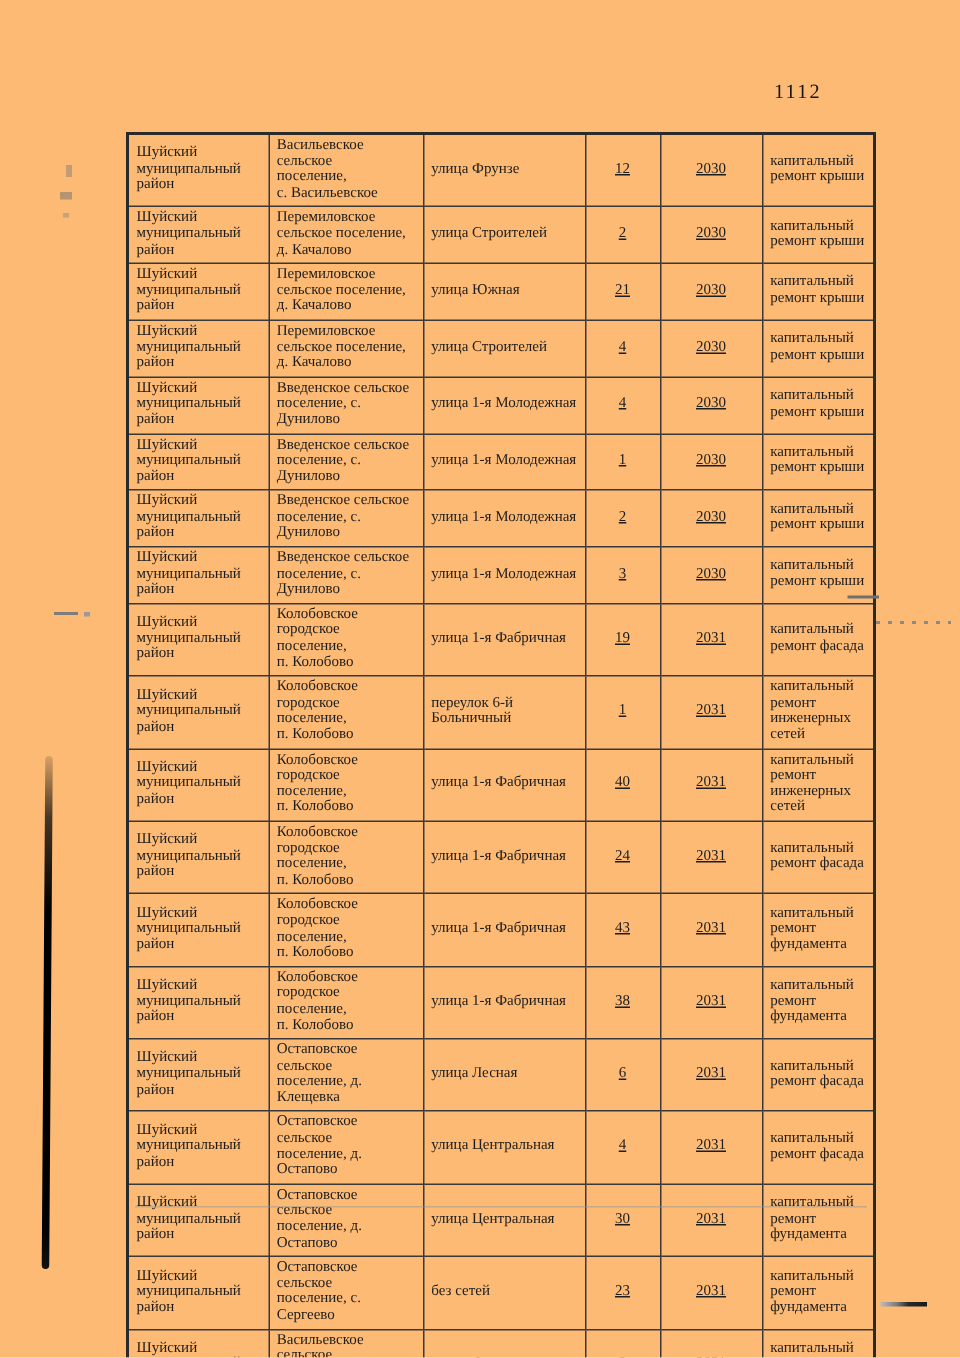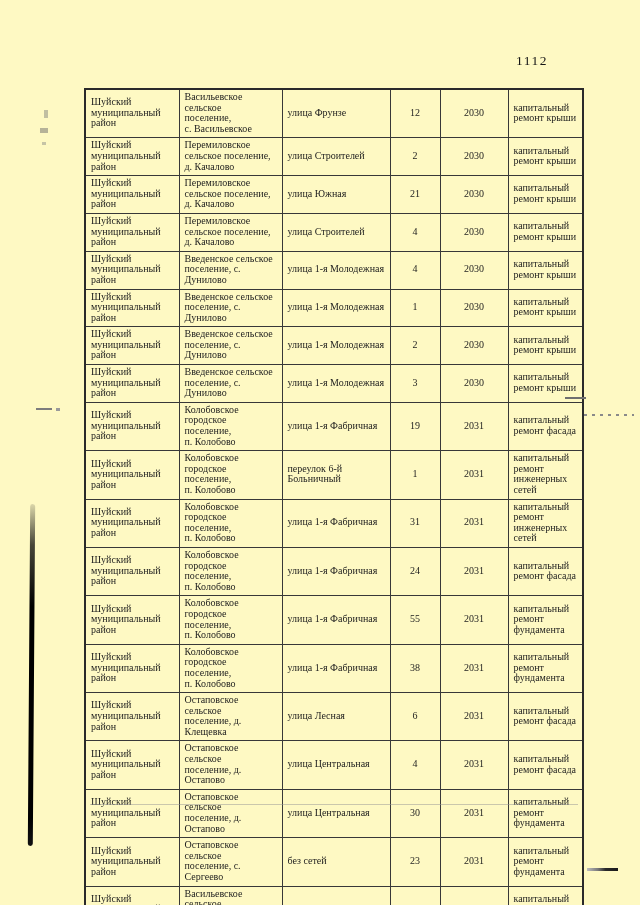--- a/index.html
+++ b/index.html
@@ -1,17 +1,17 @@
 <!DOCTYPE html>
 <html><head>
 <meta charset="utf-8">
 <style>
   html,body{margin:0;padding:0;background:#e8e8e8;}
   #page{
-    position:relative;width:640px;height:905px;background:#fef9c3;
+    position:relative;width:640px;height:905px;background:#fdba74;
     font-family:"Liberation Serif","DejaVu Serif",serif;color:#1b1b1b;
     overflow:hidden;margin:0 auto;
   }
   #page-number{
     position:absolute;left:516px;top:53px;font-size:13.5px;letter-spacing:1.5px;
     color:#161616;
   }
   #repair-table{
     position:absolute;left:84px;top:88px;width:498px;
     border-collapse:collapse;table-layout:fixed;
@@ -20,21 +20,21 @@
   #repair-table td{
     border:1px solid #383838;
     padding:2px 5px 3px 5px;
     vertical-align:middle;
     white-space:pre-line;
     color:#1d1d1d;
     overflow:hidden;
   }
   #repair-table{border:2px solid #2a2a2a;}
   #repair-table td.c-house, #repair-table td.c-year{
-    text-align:center;white-space:normal;
+    text-align:center;white-space:normal;text-decoration:underline;
   }
   #repair-table td.c-street{white-space:pre-line;}
   
   .artifact{position:absolute;}
   #edge-bar{
     left:29px;top:504px;width:5px;height:342px;
     background:linear-gradient(180deg,rgba(20,20,20,.15) 0%,rgba(10,10,10,.75) 12%,#000 30%,#000 92%,#111 100%);
     border-radius:3px;transform:rotate(.4deg);
   }
   #speck-1{left:44px;top:110px;width:4px;height:8px;background:rgba(120,120,120,.45);}
@@ -200,21 +200,21 @@
 сетей</td>
         </tr>
         <tr>
           <td class="c-district">Шуйский
 муниципальный
 район</td>
           <td class="c-settlement">Колобовское городское
 поселение,
 п. Колобово</td>
           <td class="c-street">улица 1-я Фабричная</td>
-          <td class="c-house">31</td>
+          <td class="c-house">40</td>
           <td class="c-year">2031</td>
           <td class="c-work">капитальный
 ремонт
 инженерных
 сетей</td>
         </tr>
         <tr>
           <td class="c-district">Шуйский
 муниципальный
 район</td>
@@ -228,21 +228,21 @@
 ремонт фасада</td>
         </tr>
         <tr>
           <td class="c-district">Шуйский
 муниципальный
 район</td>
           <td class="c-settlement">Колобовское городское
 поселение,
 п. Колобово</td>
           <td class="c-street">улица 1-я Фабричная</td>
-          <td class="c-house">55</td>
+          <td class="c-house">43</td>
           <td class="c-year">2031</td>
           <td class="c-work">капитальный
 ремонт
 фундамента</td>
         </tr>
         <tr>
           <td class="c-district">Шуйский
 муниципальный
 район</td>
           <td class="c-settlement">Колобовское городское

